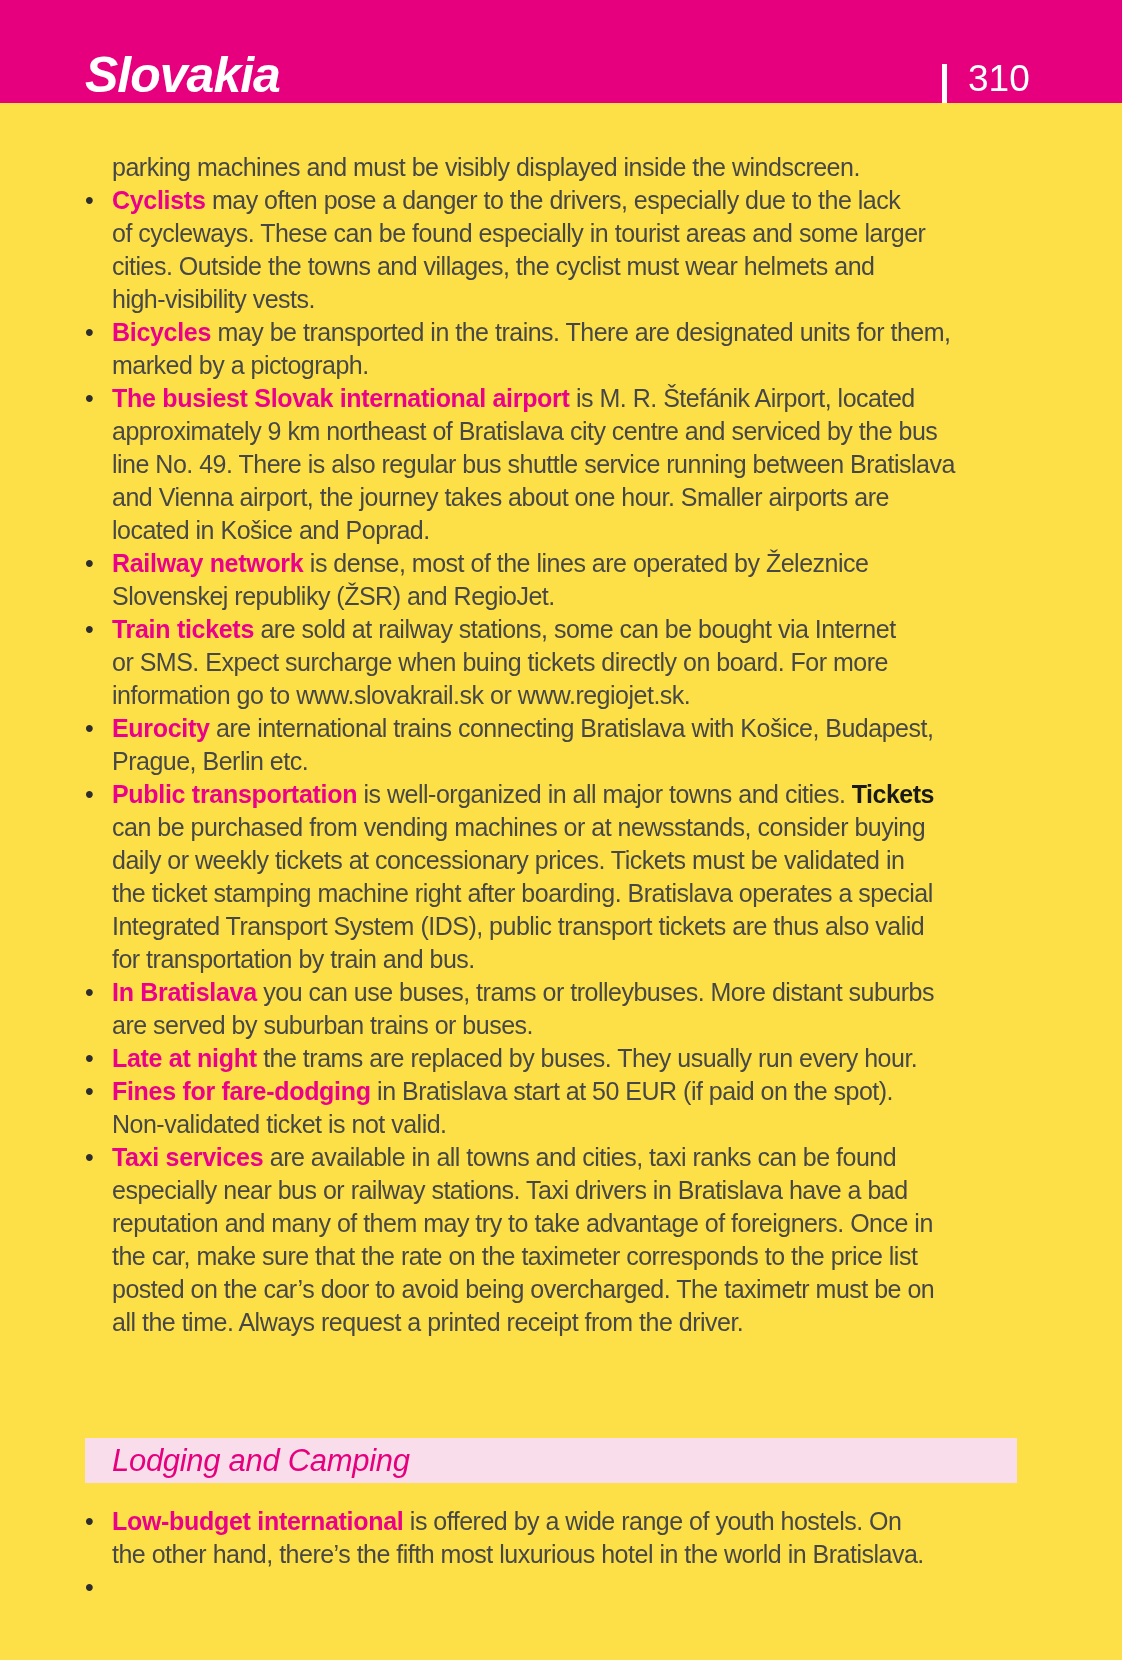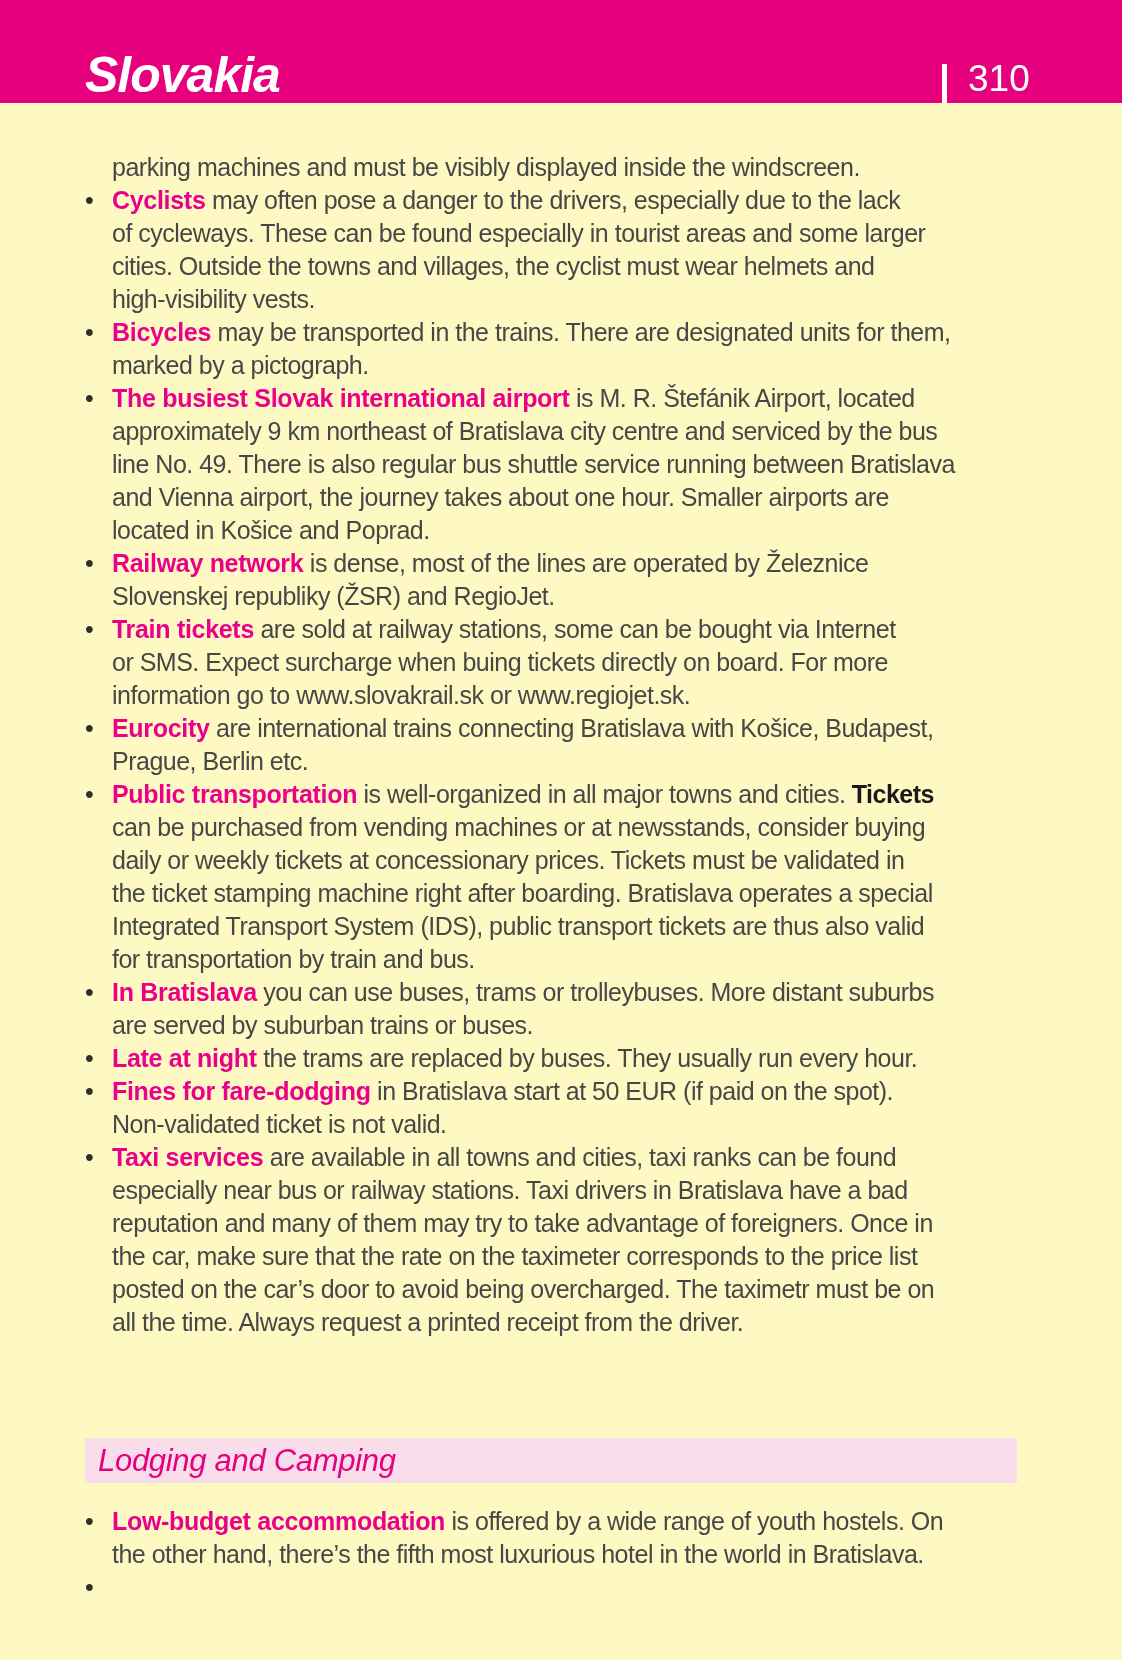--- a/index.html
+++ b/index.html
@@ -8,21 +8,21 @@
     width: 1122px;
     height: 1660px;
     overflow: hidden;
     background: #ffffff;
     font-family: "Liberation Sans", "DejaVu Sans", sans-serif;
   }
   .page {
     position: relative;
     width: 1122px;
     height: 1660px;
-    background: #fef9c3;
+    background: #fde047;
   }
   
   .masthead {
     position: relative;
     width: 100%;
     height: 103px;
     background: #E6007E;
   }
   .title {
     position: absolute;
@@ -90,21 +90,21 @@
   
   .band {
     margin-top: 99px;
     margin-left: -27px;
     width: 932px;
     height: 45px;
     background: #FADDEB;
   }
   .section-heading {
     display: inline-block;
-    padding-left: 13px;
+    padding-left: 27px;
     font-style: italic;
     font-size: 31px;
     line-height: 45px;
     color: #E6007E;
     letter-spacing: -0.3px;
   }
   .bullets.lodging { margin-top: 22px; }
 </style>
 </head>
 <body>
@@ -157,19 +157,19 @@
 the car, make sure that the rate on the taximeter corresponds to the price list
 posted on the car’s door to avoid being overcharged. The taximetr must be on
 all the time. Always request a printed receipt from the driver.</span></span></div>
       </div>
 
     <div class="band">
       <span class="section-heading">Lodging and Camping</span>
     </div>
 
     <div class="bullets lodging">
-        <div class="bullet-item"><span class="dot">•</span><span class="btxt"><span class="lead">Low-budget accommodation</span><span class="seg"> is offered by a wide range of youth hostels. On
+        <div class="bullet-item"><span class="dot">•</span><span class="btxt"><span class="lead">Low-budget international</span><span class="seg"> is offered by a wide range of youth hostels. On
 the other hand, there’s the fifth most luxurious hotel in the world in Bratislava.</span></span></div>
         <div class="bullet-item"><span class="dot">•</span></div>
       </div>
 
   </main>
 </div>
 
 </body></html>

